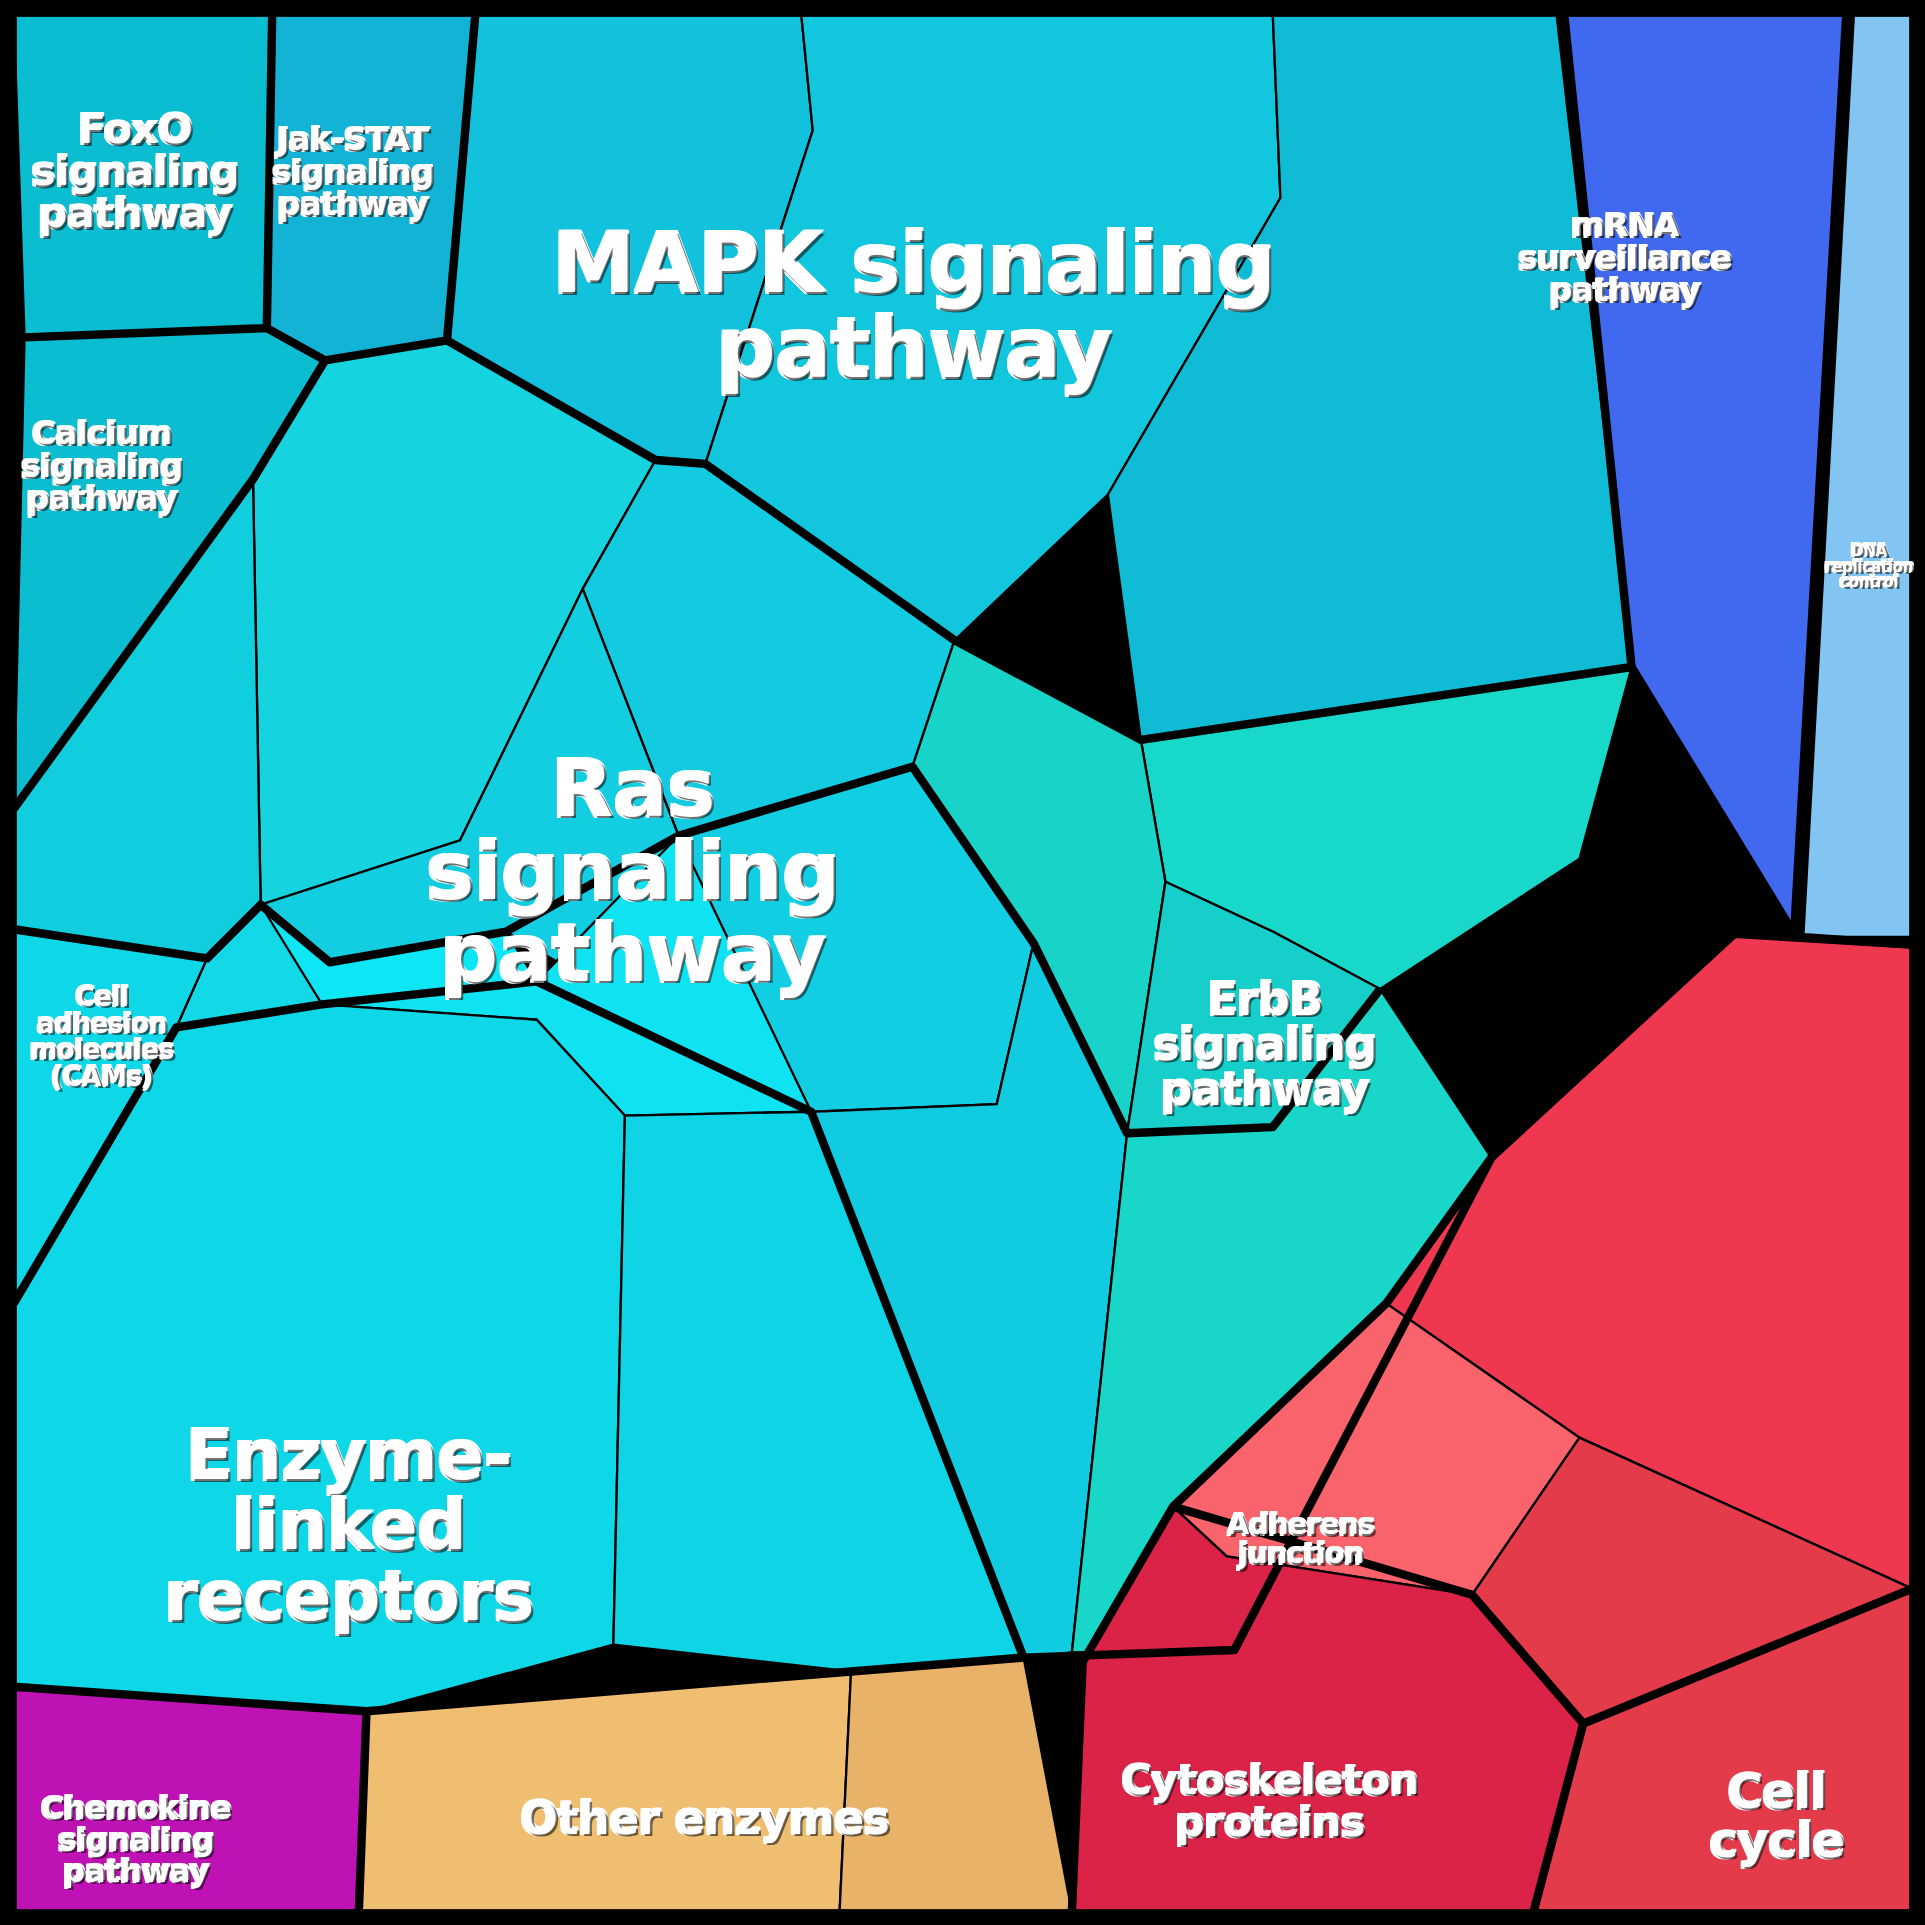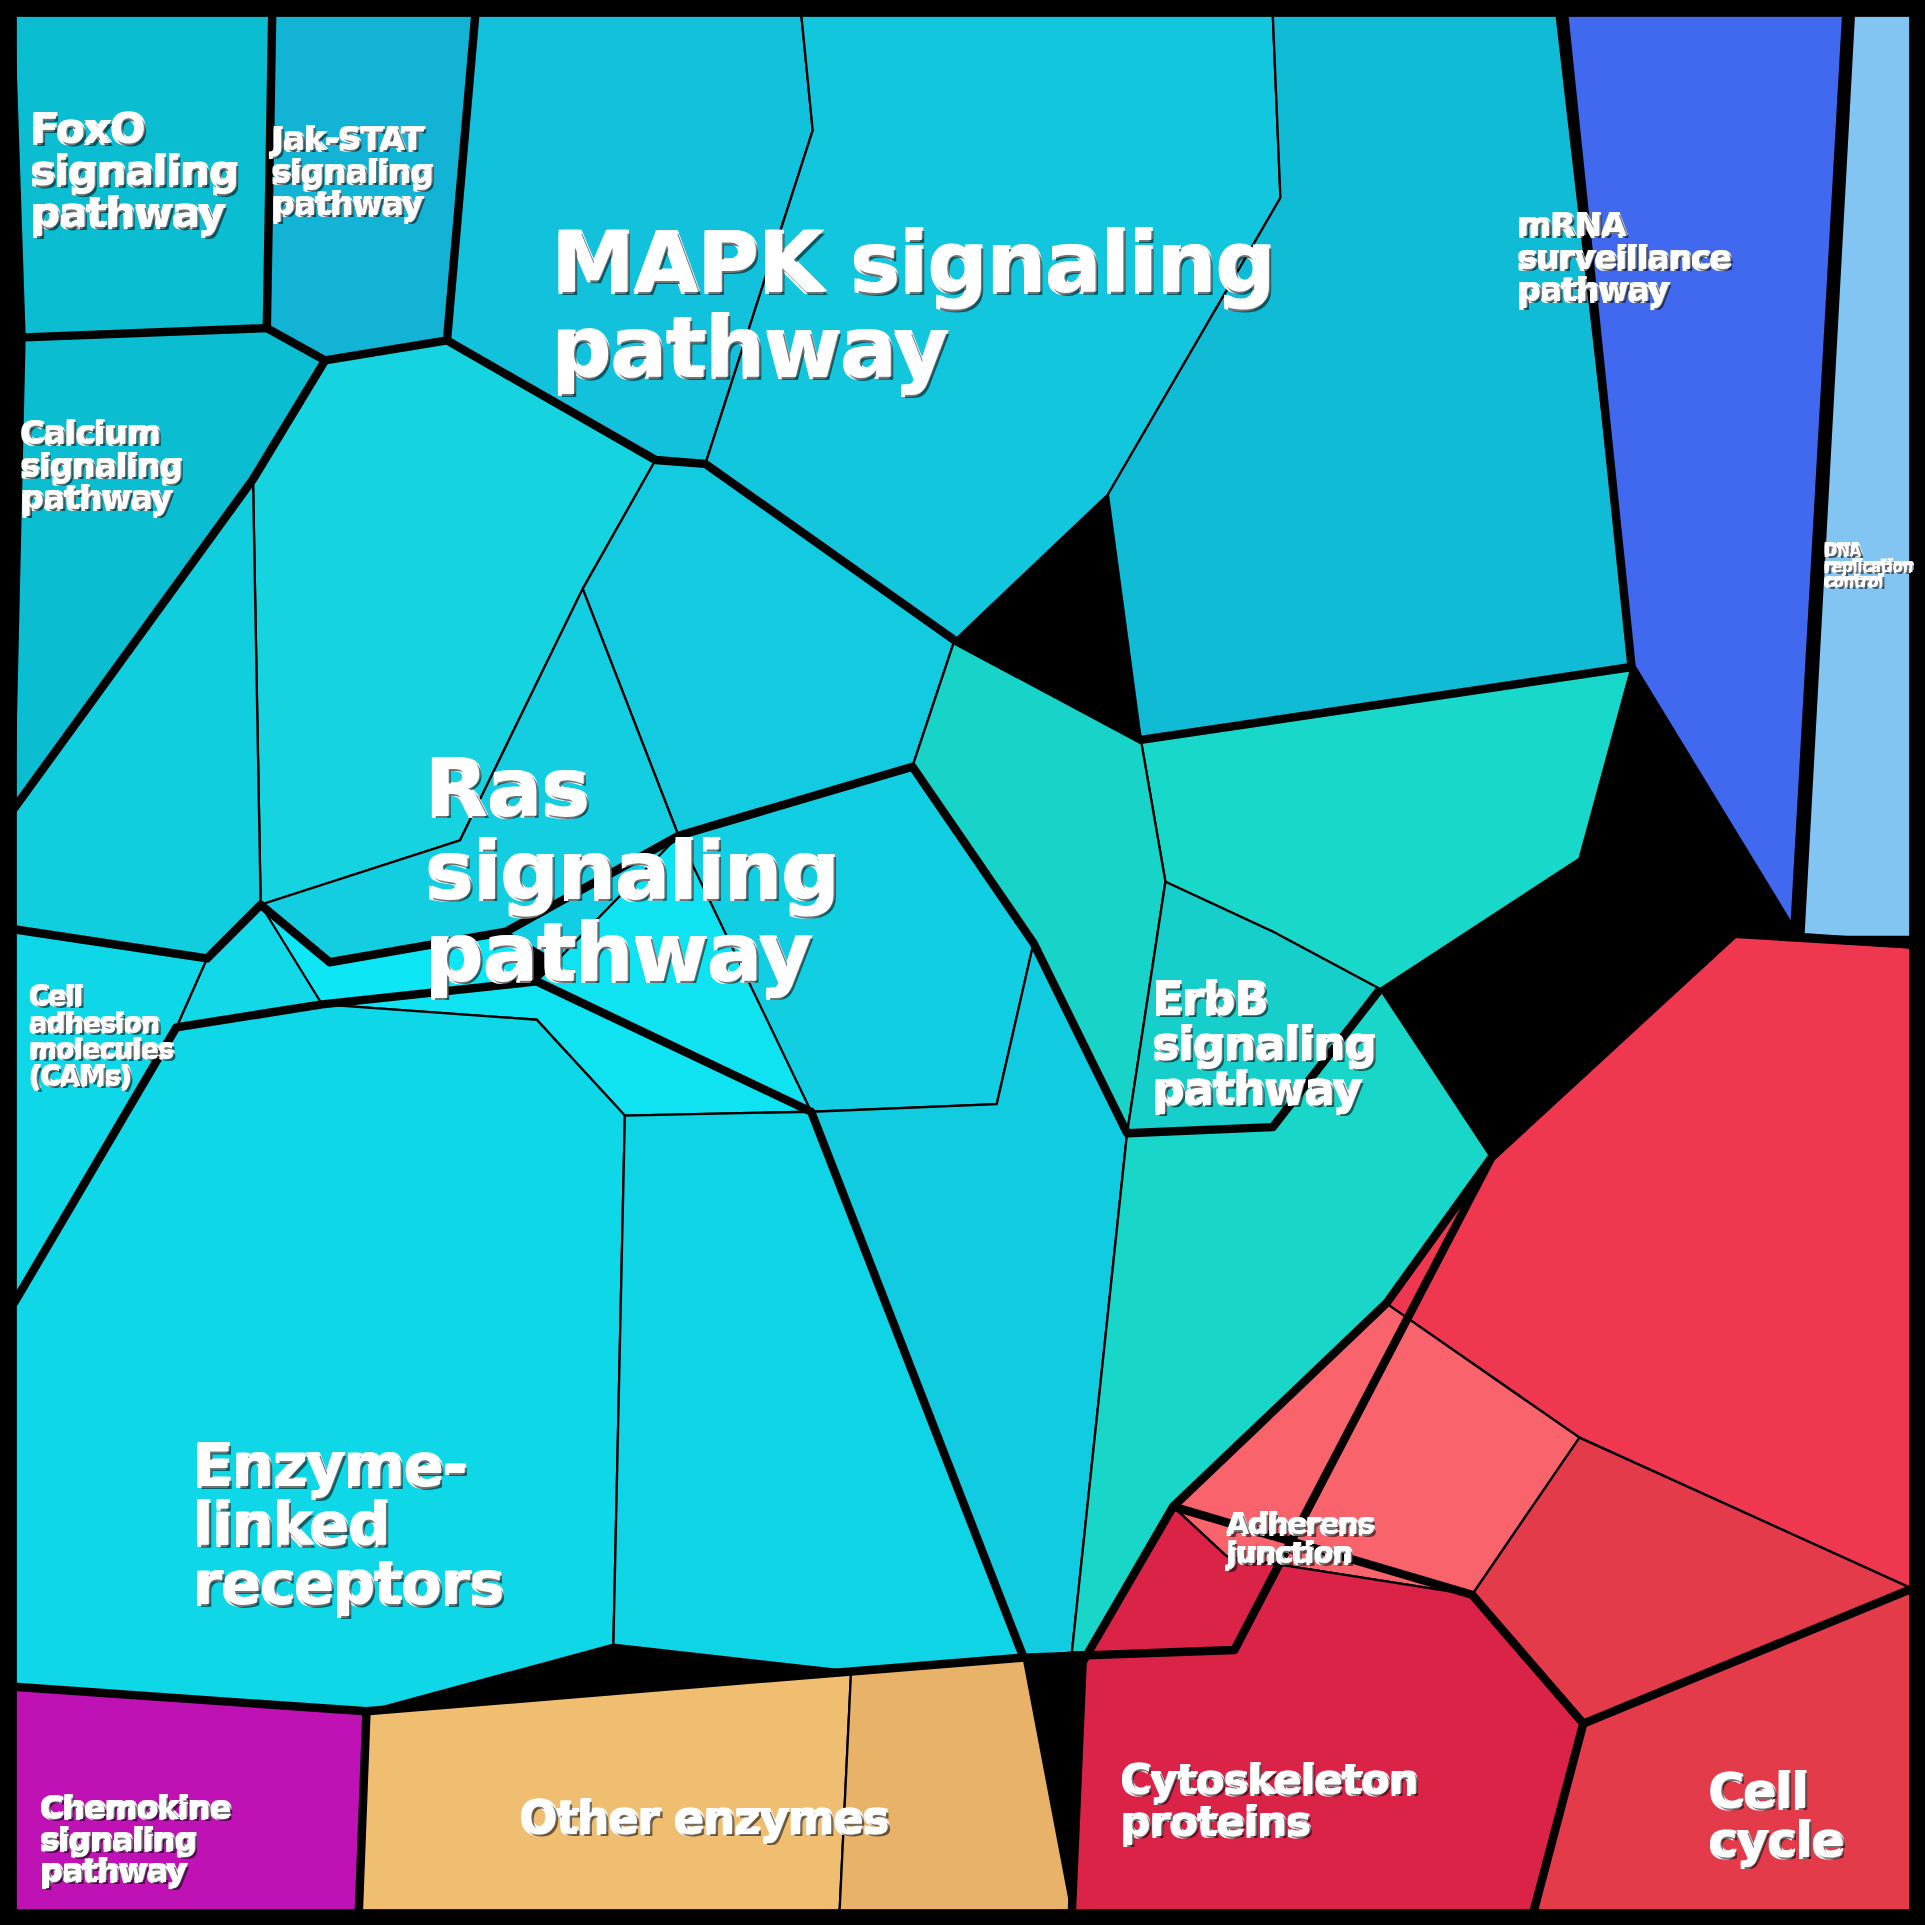--- a/index.html
+++ b/index.html
@@ -5,21 +5,21 @@
   html,body{margin:0;padding:0;background:#000;}
   #stage{position:relative;width:1926px;height:1926px;background:#000;overflow:hidden;}
   svg{display:block;width:1926px;height:1926px;}
   .cellpoly{stroke:#000;}
   .thin{stroke-width:3;}
   .lbl{
     position:absolute;
     color:#ffffff;
     font-family:"DejaVu Sans","Liberation Sans",sans-serif;
     font-weight:bold;
-    text-align:left;
+    text-align:center;
     line-height:1.02;
     white-space:pre-line;
     transform:translate(-50%,-50%);
     text-shadow:
       2.3px 2.3px 0 rgba(0,0,0,0.55),
       -1.5px -1.5px 0 #ffffff,
       1.5px -1.5px 0 #ffffff,
       -1.5px 1.5px 0 #ffffff;
     pointer-events:none;
     letter-spacing:-0.4px;
@@ -122,21 +122,21 @@
   <div class="lbl" style="left:633px;  top:871px; font-size:81px;">Ras
 signaling
 pathway</div>
   <div class="lbl" style="left:1265px; top:1045px; font-size:44px;">ErbB
 signaling
 pathway</div>
   <div class="lbl" style="left:102px;  top:1037px; font-size:26px;">Cell
 adhesion
 molecules
 (CAMs)</div>
-  <div class="lbl" style="left:349px; top:1526px; font-size:58px;">Enzyme-
+  <div class="lbl" style="left:349px; top:1526px; font-size:69px;">Enzyme-
 linked
 receptors</div>
   <div class="lbl" style="left:1301px; top:1540px; font-size:28px;">Adherens
 junction</div>
   <div class="lbl" style="left:136px;  top:1840px; font-size:31px;">Chemokine
 signaling
 pathway</div>
   <div class="lbl" style="left:1270px; top:1802px; font-size:41px;">Cytoskeleton
 proteins</div>
   <div class="lbl" style="left:705px; top:1819px; font-size:44px;">Other enzymes</div>

